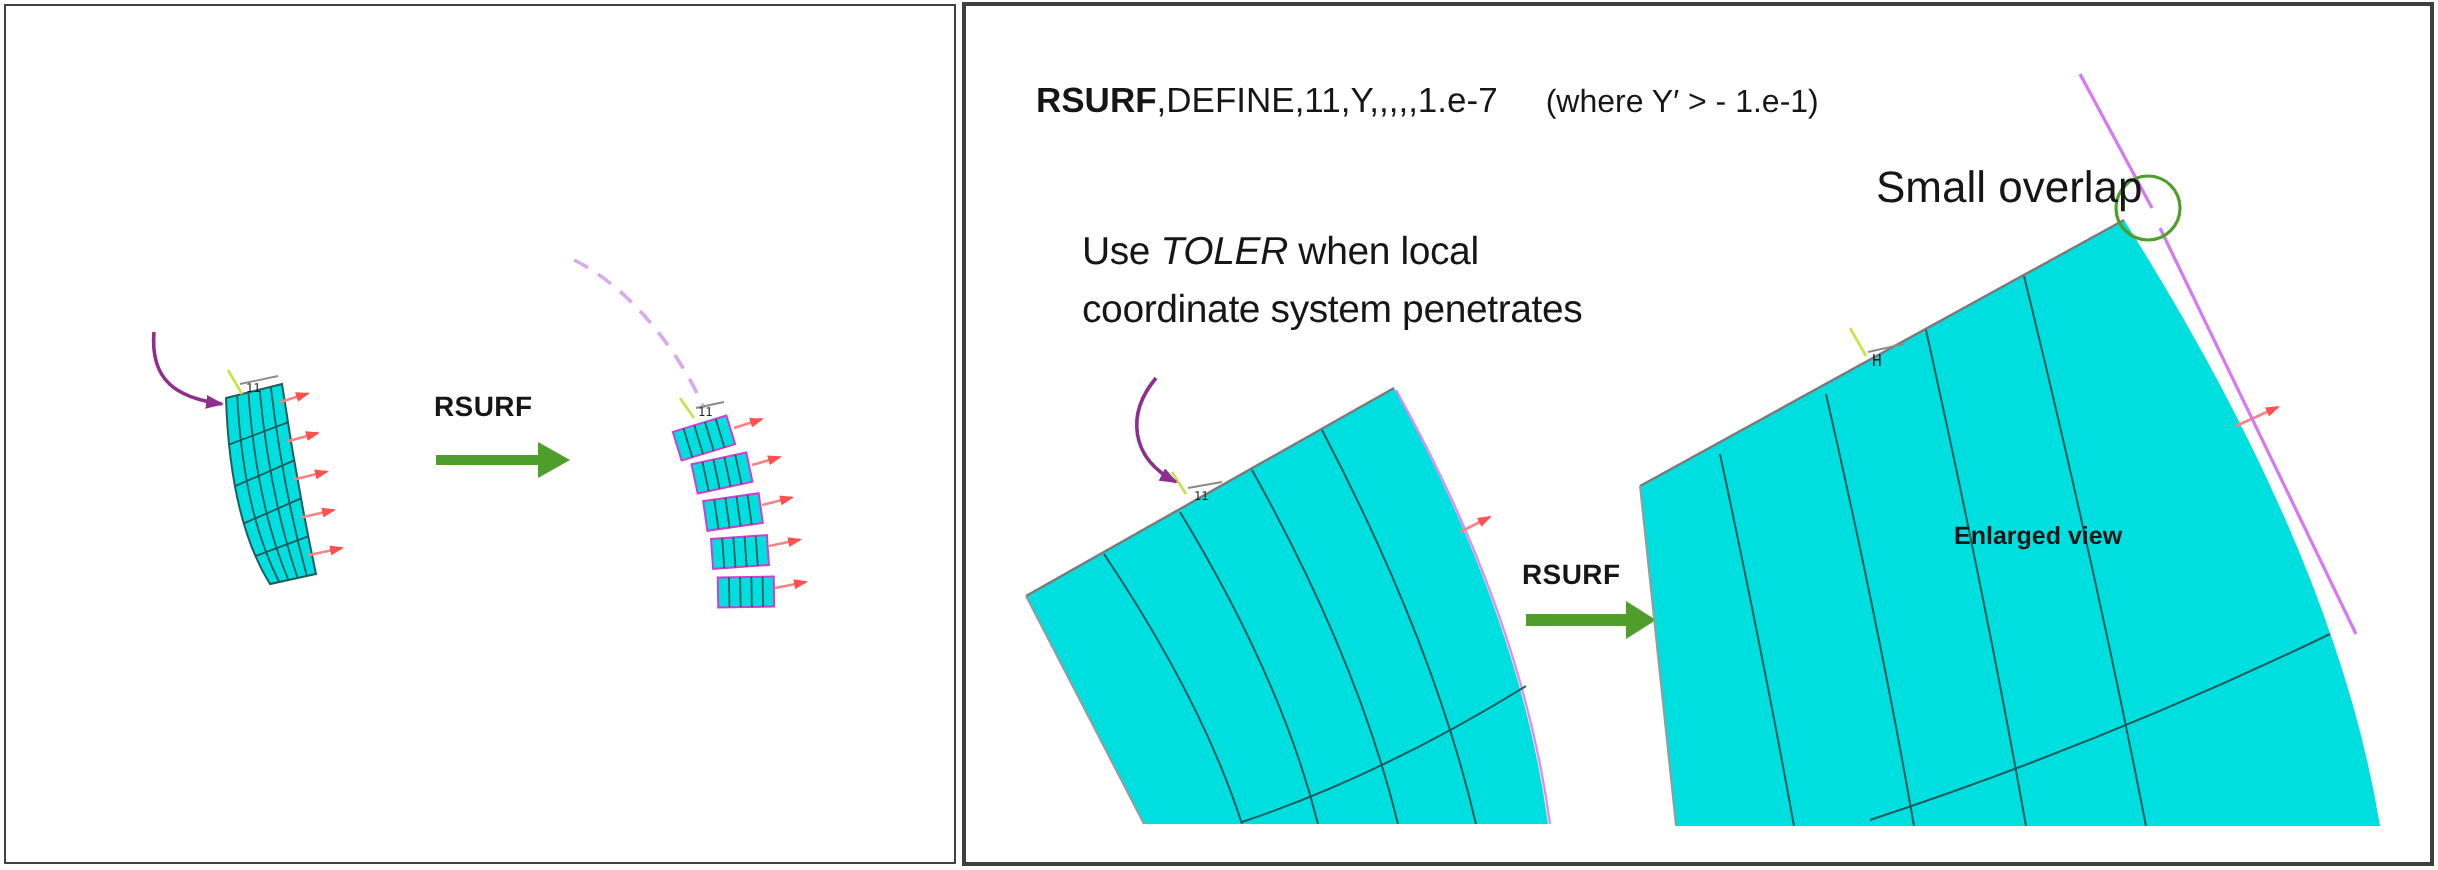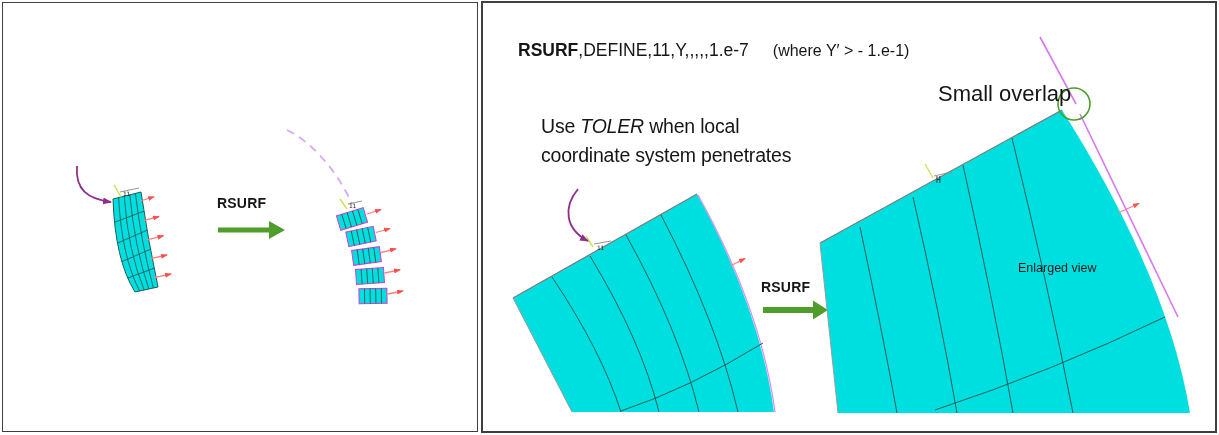--- a/index.html
+++ b/index.html
@@ -189,15 +189,15 @@
 
   <div class="txt caption" style="left:541px;top:112px;">
     <div><span>Use </span><span class="em">TOLER</span><span> when local</span></div>
     <div>coordinate system penetrates</div>
   </div>
 
   <div class="txt rsurf" style="left:761px;top:279px;">RSURF</div>
 
   <div class="txt overlap" style="left:938px;top:81px;">Small overlap</div>
 
-  <div class="txt enlarged" style="left:1018px;top:261px;">Enlarged view</div>
+  <div class="txt enlarged" style="left:977px;top:261px;font-weight:bold;">Enlarged view</div>
 
 </div>
 
 </body></html>

